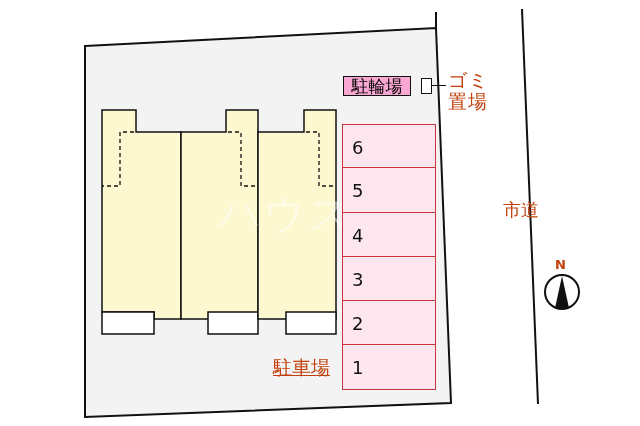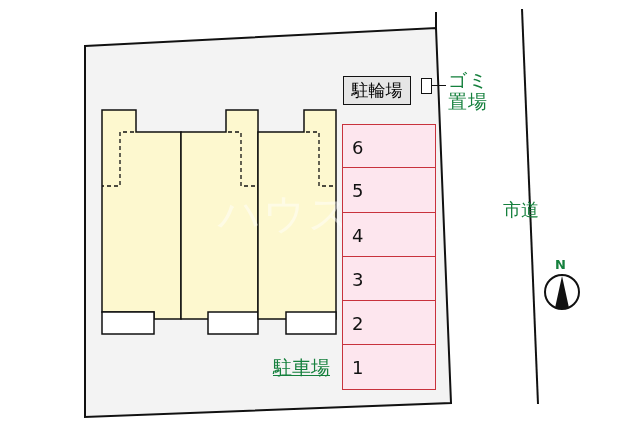--- a/index.html
+++ b/index.html
@@ -1,21 +1,21 @@
 <!DOCTYPE html>
 <html><head>
   <meta charset="utf-8">
   <style>
     html, body { margin: 0; padding: 0; background: #ffffff; }
     body { width: 640px; height: 426px; position: relative; overflow: hidden;
            font-family: "DejaVu Sans", "Liberation Sans", sans-serif; }
     .layer { position: absolute; left: 0; top: 0; }
-    .lbl { position: absolute; color: #15803d; white-space: nowrap; line-height: 1; }
-    .bike-box { position: absolute; left: 343px; top: 76px; width: 68px; height: 29px;
-                border: 1.5px solid #111; background: #e5e5e5; box-sizing: border-box;
+    .lbl { position: absolute; color: #c2410c; white-space: nowrap; line-height: 1; }
+    .bike-box { position: absolute; left: 343px; top: 76px; width: 68px; height: 20px;
+                border: 1.5px solid #111; background: #f9a8d4; box-sizing: border-box;
                 font-size: 17px; display: flex; align-items: center; justify-content: center; }
     .trash-box { position: absolute; left: 421px; top: 78px; width: 11px; height: 16px;
                  border: 1.5px solid #111; background: #fff; box-sizing: border-box; }
     .trash-line { position: absolute; left: 432px; top: 85px; width: 14px; height: 0;
                   border-top: 1.5px solid #111; }
     .trash-label { position: absolute; left: 448px; top: 70px; font-size: 19px; line-height: 21px;
                    width: 44px; letter-spacing: 1px; }
     .parking { position: absolute; left: 342px; top: 124px; width: 94px; }
     .space { height: 44.3px; box-sizing: border-box; border: 1.5px solid #c8323c; border-top-width: 0;
              background: #fde6ee; position: relative; }

